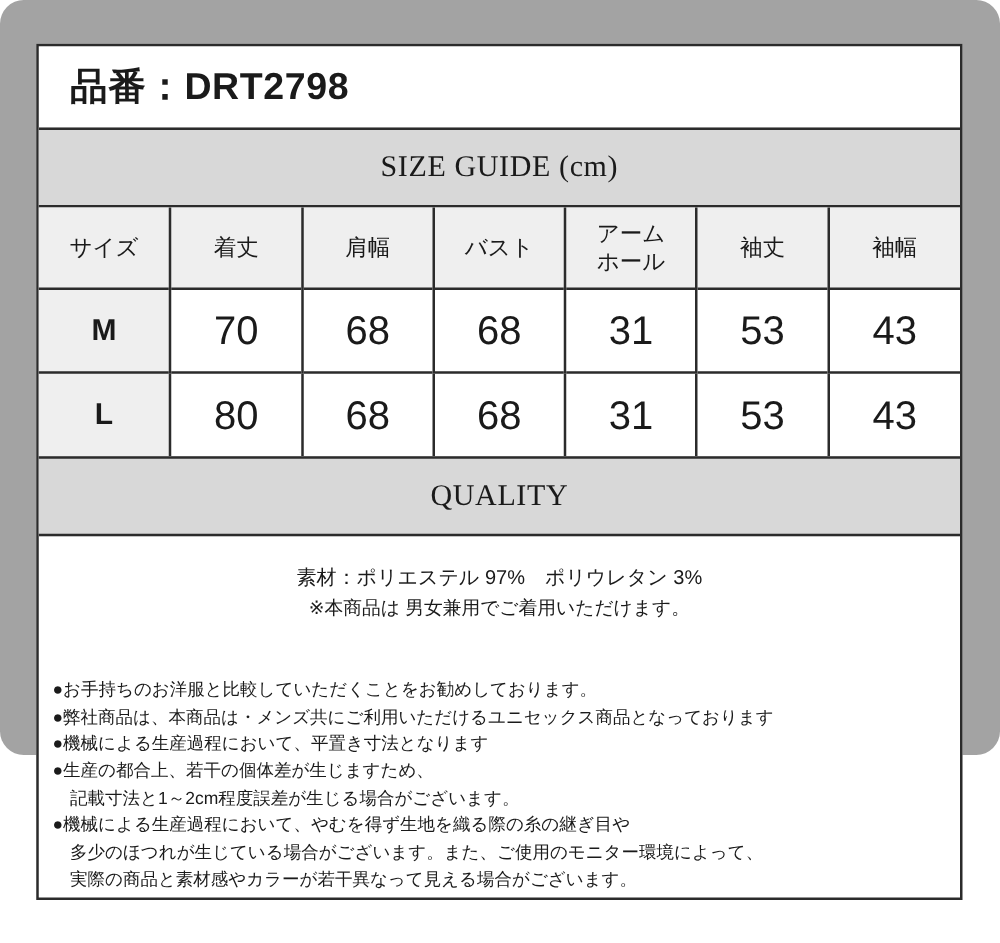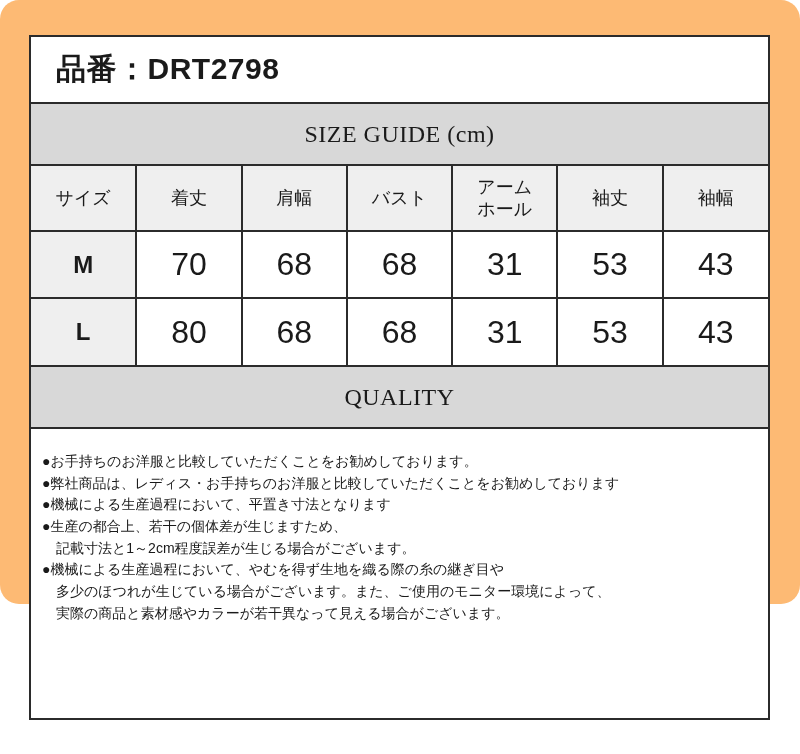--- a/index.html
+++ b/index.html
@@ -2,21 +2,21 @@
 <html><head>
 <meta charset="utf-8">
 <style>
   * { margin: 0; padding: 0; box-sizing: border-box; }
   html, body {
     width: 800px; height: 754px;
     background: #ffffff;
     font-family: "Liberation Sans", "DejaVu Sans", sans-serif;
     color: #1a1a1a;
   }
-  .sheet { position: relative; width: 800px; height: 604px; background: #fdba74; border-radius: 19px; }
+  .sheet { position: relative; width: 800px; height: 604px; background: #a3a3a3; border-radius: 19px; }
   .frame {
     position: absolute; left: 29px; top: 35px;
     width: 741px; height: 685px;
     border: 2px solid #2b2b2b;
     background: #ffffff;
     display: flex; flex-direction: column;
   }
   .title-sec {
     height: 65px; flex: none;
     display: flex; align-items: center;
@@ -115,24 +115,28 @@
           <td>53</td>
           <td>43</td>
         </tr>
       </tbody>
     </table>
 
     <div class="band">
       <span>QUALITY</span>
     </div>
 
+    <div class="material-sec">
+      <div class="material-line">素材：ポリエステル 97%　ポリウレタン 3%</div>
+      <div class="material-note">※本商品は 男女兼用でご着用いただけます。</div>
+    </div>
 
     <div class="notes-sec">
       <div class="note-item">●お手持ちのお洋服と比較していただくことをお勧めしております。</div>
-      <div class="note-item">●弊社商品は、レディス・お手持ちのお洋服と比較していただくことをお勧めしております</div>
+      <div class="note-item">●弊社商品は、本商品は・メンズ共にご利用いただけるユニセックス商品となっております</div>
       <div class="note-item">●機械による生産過程において、平置き寸法となります</div>
       <div class="note-item">●生産の都合上、若干の個体差が生じますため、
 　記載寸法と1～2cm程度誤差が生じる場合がございます。</div>
       <div class="note-item">●機械による生産過程において、やむを得ず生地を織る際の糸の継ぎ目や
 　多少のほつれが生じている場合がございます。また、ご使用のモニター環境によって、
 　実際の商品と素材感やカラーが若干異なって見える場合がございます。</div>
     </div>
 
   </div>
 </div>

